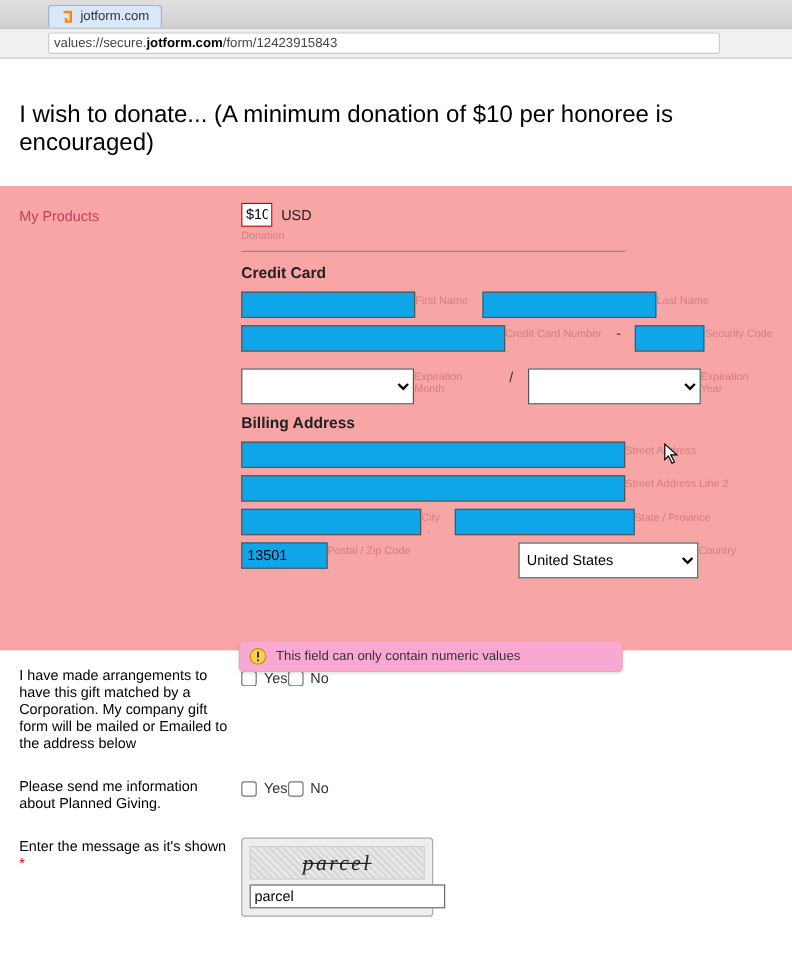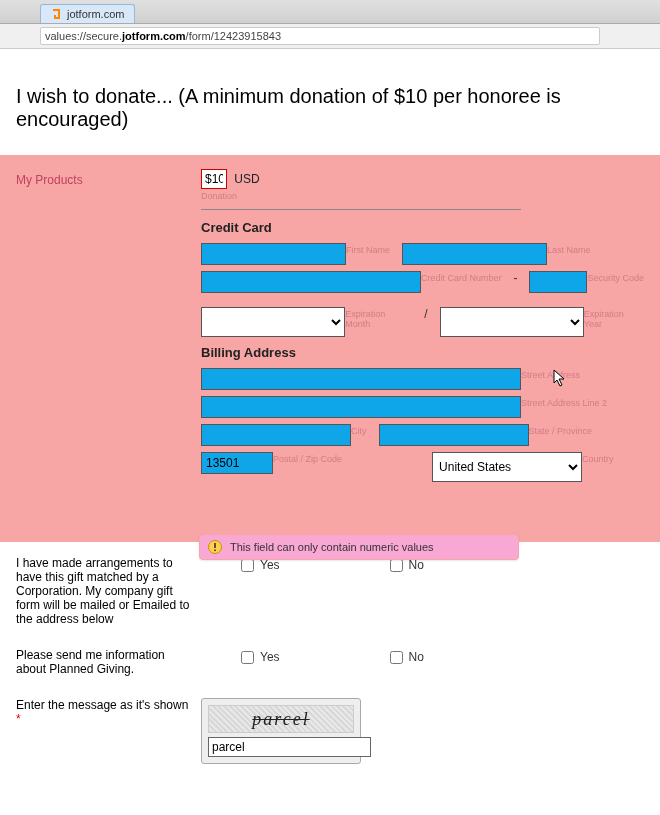--- a/index.html
+++ b/index.html
@@ -44,21 +44,21 @@
   .sep-dash { align-self: center; margin-bottom: 16px; color: #333; }
   .sep-slash { align-self: center; margin-bottom: 16px; color: #333; }
   
   .err-bubble { position: absolute; left: 200px; top: 508px; background: #f9a8d4; border: 1px solid #f7a5a5; border-radius: 4px; padding: 6px 12px 6px 30px; font-size: 11px; color: #333; box-shadow: 0 1px 2px rgba(0,0,0,.1); margin-top: 40px; }
   .err-bubble::before { content:""; position:absolute; top:-10px; left:18px; border:5px solid transparent; border-bottom-color:#f7a5a5; }
   .err-ico { position:absolute; left:8px; top:5px; width:14px; height:14px; }
   
   
   .q-section { display:flex; align-items:flex-start; margin-bottom: 22px; }
   .q-label { width: 185px; font-size: 12px; color: #000; padding-right: 10px; }
-  .q-opts { display:flex; gap: 110px; padding-top: 2px; margin-left: 40px; }
+  .q-opts { display:flex; padding-top: 2px; }
   .chk-wrap { display:flex; align-items:center; gap:6px; font-size:12px; }
   .chk { width:13px; height:13px; }
   
   .req { color: #e00; }
   
   .captcha-box { border: 1px solid #aaa; background: #eee; padding: 6px; width: 160px; border-radius: 3px; }
   .captcha-img { width: 146px; height: 28px; background: repeating-linear-gradient(45deg,#d8d8d8,#d8d8d8 2px,#e8e8e8 2px,#e8e8e8 4px); display:flex; align-items:center; justify-content:center; font-family: 'Times New Roman', serif; font-style: italic; font-size: 18px; letter-spacing: 2px; text-decoration: line-through; color: #222; margin-bottom:4px; border:1px solid #ccc; }
   .captcha-row { display:flex; align-items:center; gap:4px; }
   .captcha-in { flex:1; border:1px solid #666; padding:2px 3px; font-size:12px; height:20px; }
   .reload-ico { width:16px; height:16px; cursor:pointer; }

